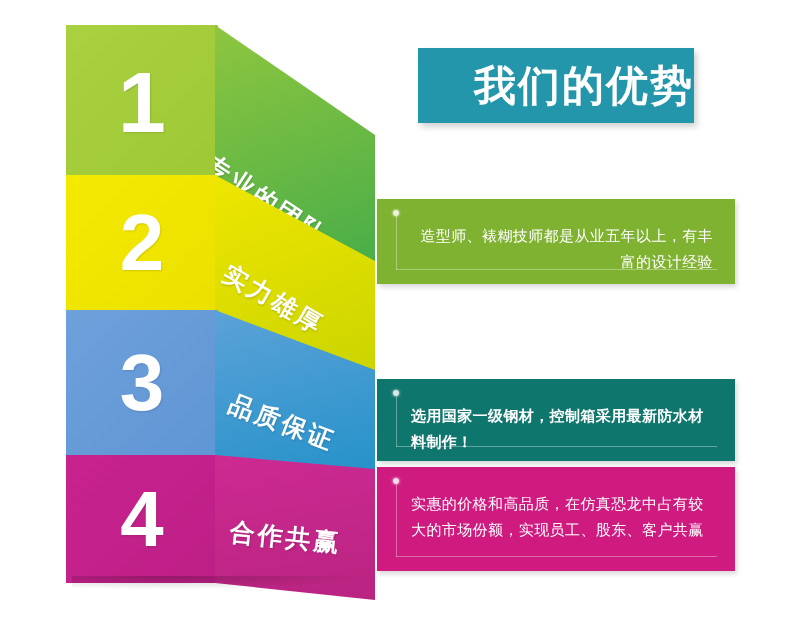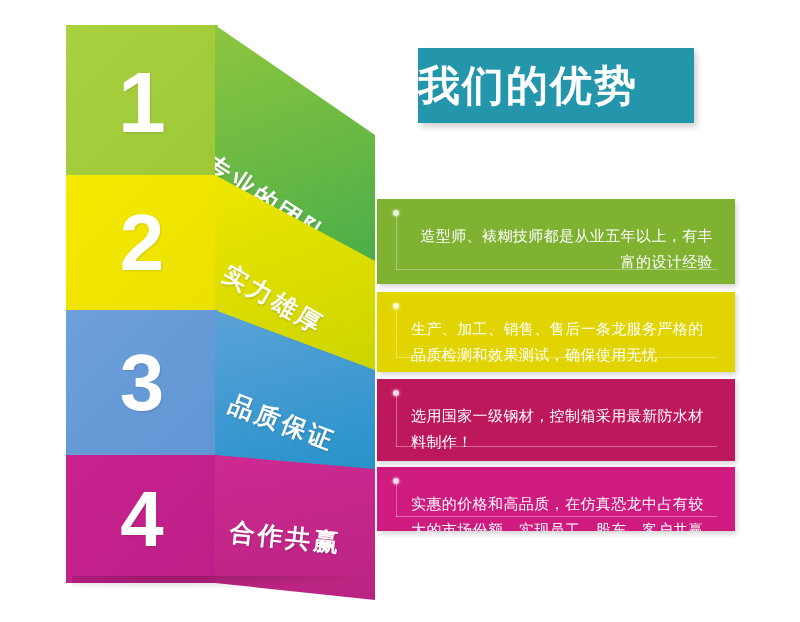--- a/index.html
+++ b/index.html
@@ -22,21 +22,21 @@
   
   .title-badge {
     position: absolute;
     left: 418px;
     top: 48px;
     width: 276px;
     height: 75px;
     background: #2496ab;
     display: flex;
     align-items: center;
-    justify-content: flex-start;
+    justify-content: flex-end;
     box-shadow: 3px 4px 6px rgba(0,0,0,0.18);
   }
   .title-badge .title-text {
     color: #ffffff;
     font-size: 42px;
     font-weight: bold;
     letter-spacing: 2px;
     line-height: 1;
   }
 
@@ -199,22 +199,22 @@
     right: 22px;
     top: 24px;
     color: #ffffff;
     font-size: 15px;
     line-height: 26px;
     letter-spacing: 0.4px;
   }
 
   #panel1 { top: 199px; height: 85px; background: #7fb230; text-align: right; }
   #panel2 { top: 292px; height: 80px; background: #e2d400; }
-  #panel3 { top: 379px; height: 82px; background: #be185d; }
-  #panel4 { top: 467px; height: 64px; background: #cf1a7f; }
+  #panel3 { top: 379px; height: 82px; background: #0f766e; font-weight: bold; }
+  #panel4 { top: 467px; height: 104px; background: #cf1a7f; }
 
   #panel2 .panel-text { color: #ffffff; }
 </style>
 </head>
 <body>
 
 <div id="infographic">
 
   <div class="title-badge">
     <span class="title-text">我们的优势</span>
@@ -258,26 +258,20 @@
 
   <div class="col-shadow"></div>
 
   <div class="panel" id="panel1">
     <span class="marker-dot"></span>
     <span class="marker-line"></span>
     <span class="marker-underline"></span>
     <p class="panel-text">造型师、裱糊技师都是从业五年以上，有丰富的设计经验</p>
   </div>
 
-  <div class="panel" id="panel2">
-    <span class="marker-dot"></span>
-    <span class="marker-line"></span>
-    <span class="marker-underline"></span>
-    <p class="panel-text">生产、加工、销售、售后一条龙服务严格的品质检测和效果测试，确保使用无忧</p>
-  </div>
 
   <div class="panel" id="panel3">
     <span class="marker-dot"></span>
     <span class="marker-line"></span>
     <span class="marker-underline"></span>
     <p class="panel-text">选用国家一级钢材，控制箱采用最新防水材料制作！</p>
   </div>
 
   <div class="panel" id="panel4">
     <span class="marker-dot"></span>

